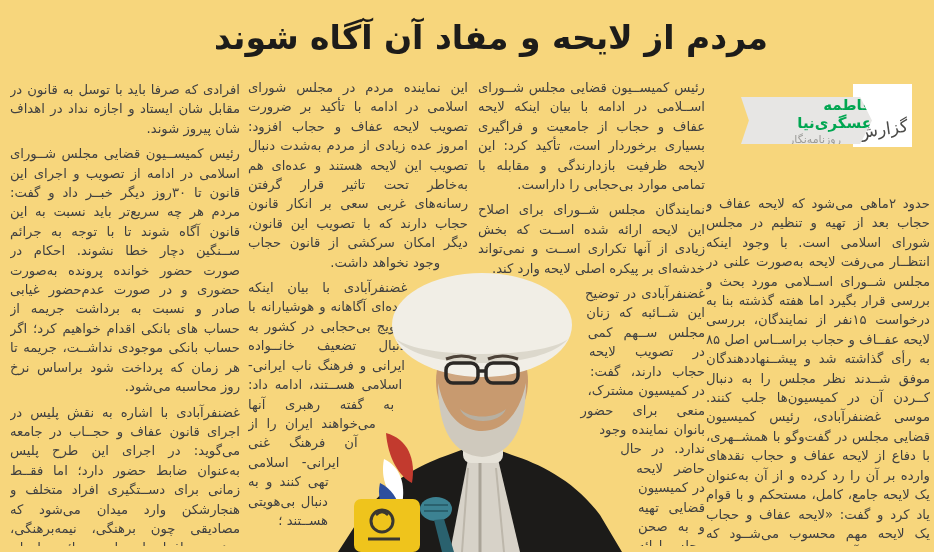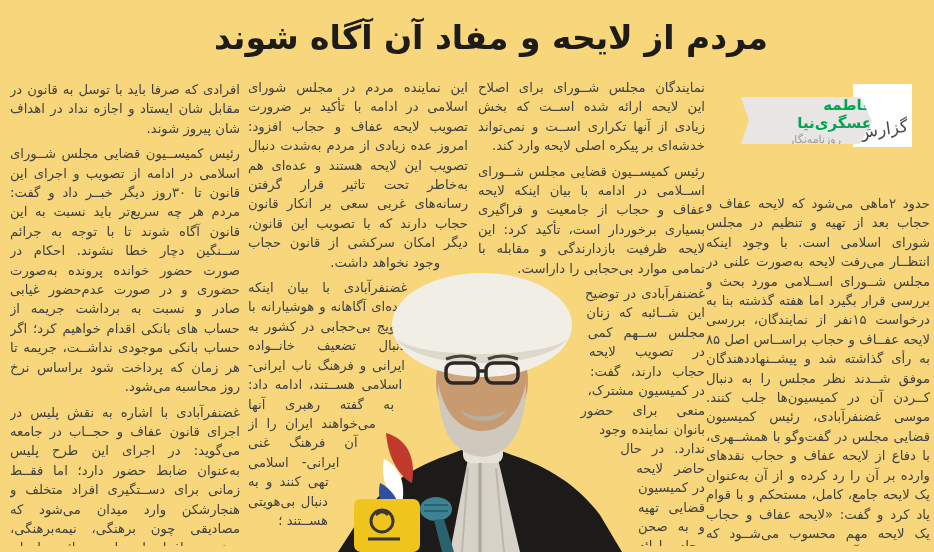--- a/index.html
+++ b/index.html
@@ -58,22 +58,22 @@
     <div class="role">روزنامه‌نگار</div>
   </div>
 
   <div class="col col-right">
     <p>حدود ۲ماهی می‌شود که لایحه عفاف و حجاب بعد از تهیه و تنظیم در مجلس شورای اسلامی است. با وجود اینکه انتظــار می‌رفت لایحه به‌صورت علنی در مجلس شــورای اســلامی مورد بحث و بررسی قرار بگیرد اما هفته گذشته بنا به درخواست ۱۵نفر از نمایندگان، بررسی لایحه عفــاف و حجاب براســاس اصل ۸۵ به رأی گذاشته شد و پیشــنهاددهندگان موفق شــدند نظر مجلس را به دنبال کــردن آن در کمیسیون‌ها جلب کنند. موسی غضنفرآبادی، رئیس کمیسیون قضایی مجلس در گفت‌وگو با همشــهری، با دفاع از لایحه عفاف و حجاب نقدهای وارده بر آن را رد کرده و از آن به‌عنوان یک لایحه جامع، کامل، مستحکم و با قوام یاد کرد و گفت: «لایحه عفاف و حجاب یک لایحه مهم محسوب می‌شــود که قانونی شدن آن از واجبات است.»</p>
     <p>به گفته او، تا به حال ۱۴۰۰ پیشــنهاد از سوی</p>
   </div>
 
   <div class="col col-2">
     <span class="cut-left"></span>
+    <p>رئیس کمیســیون قضایی مجلس شــورای اســلامی در ادامه با بیان اینکه لایحه عفاف و حجاب از جامعیت و فراگیری بسیاری برخوردار است، تأکید کرد: این لایحه ظرفیت بازدارندگی و مقابله با تمامی موارد بی‌حجابی را داراست.</p>
     <p>نمایندگان مجلس شــورای برای اصلاح این لایحه ارائه شده اســت که بخش زیادی از آنها تکراری اســت و نمی‌تواند خدشه‌ای بر پیکره اصلی لایحه وارد کند.</p>
-    <p>رئیس کمیســیون قضایی مجلس شــورای اســلامی در ادامه با بیان اینکه لایحه عفاف و حجاب از جامعیت و فراگیری بسیاری برخوردار است، تأکید کرد: این لایحه ظرفیت بازدارندگی و مقابله با تمامی موارد بی‌حجابی را داراست.</p>
     <p>غضنفرآبادی در توضیح این شــائبه که زنان مجلس ســهم کمی در تصویب لایحه حجاب دارند، گفت: در کمیسیون مشترک، منعی برای حضور بانوان نماینده وجود ندارد. در حال حاضر لایحه در کمیسیون قضایی تهیه و به صحن مجلس ارائه شده و هنوز به کمیسیون مشترک نرفته است؟ گرچه پیشنهاد شده تا براساس اصل ۸۵مورد بررســی قرار گیــرد که این پیشــنهاد هفته گذشــته طی اخذ رأی</p>
   </div>
 
   <div class="col col-3">
     <span class="cut-right"></span>
     <p>این نماینده مردم در مجلس شورای اسلامی در ادامه با تأکید بر ضرورت تصویب لایحه عفاف و حجاب افزود: امروز عده زیادی از مردم به‌شدت دنبال تصویب این لایحه هستند و عده‌ای هم به‌خاطر تحت تاثیر قرار گرفتن رسانه‌های غربی سعی بر انکار قانون حجاب دارند که با تصویب این قانون، دیگر امکان سرکشی از قانون حجاب وجود نخواهد داشت.</p>
     <p>غضنفرآبادی با بیان اینکه عده‌ای آگاهانه و هوشیارانه با ترویج بی‌حجابی در کشور به دنبال تضعیف خانــواده ایرانی و فرهنگ ناب ایرانی-اسلامی هســتند، ادامه داد: به گفته رهبری آنها می‌خواهند ایران را از آن فرهنگ غنی ایرانی- اسلامی تهی کنند و به دنبال بی‌هویتی هســتند ؛</p>
   </div>
 
   <div class="col col-left">

